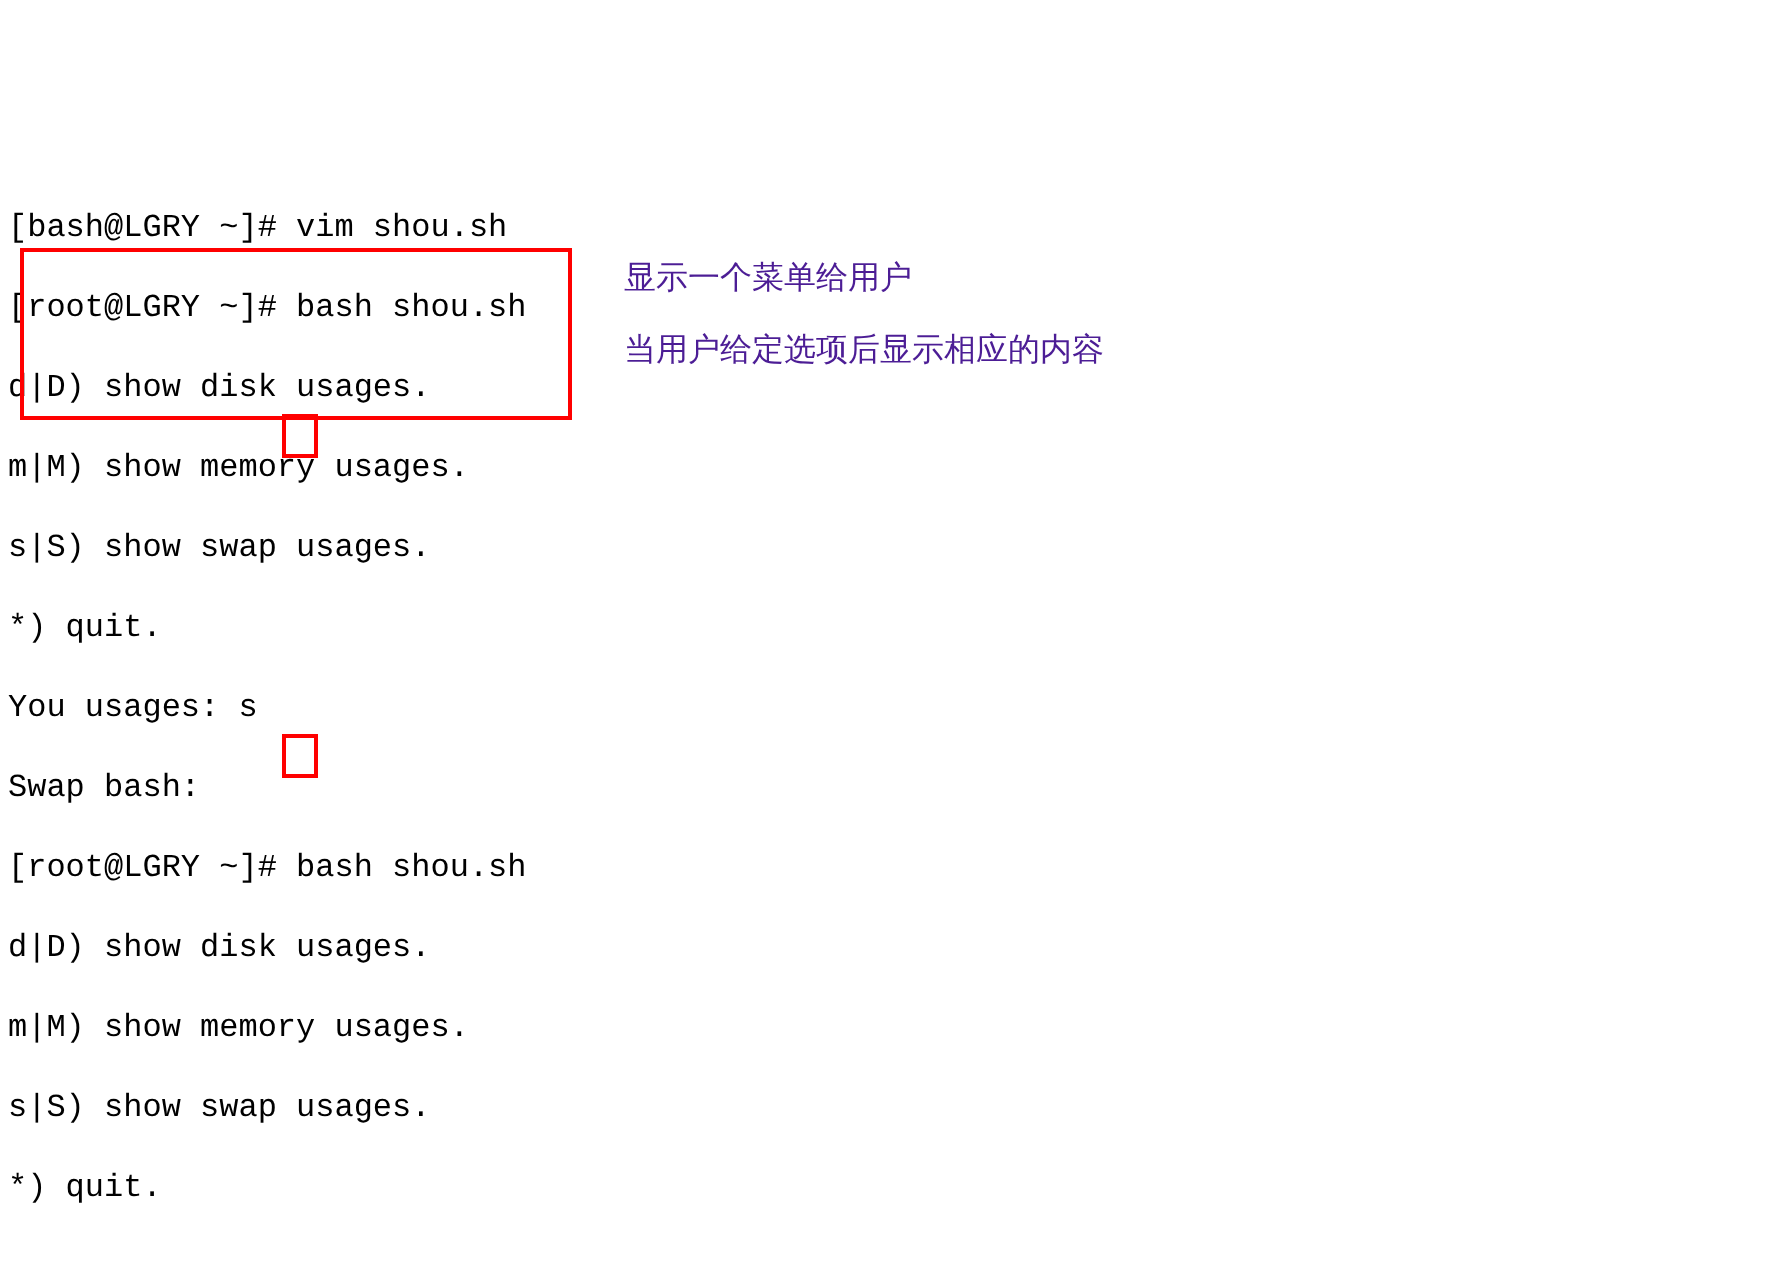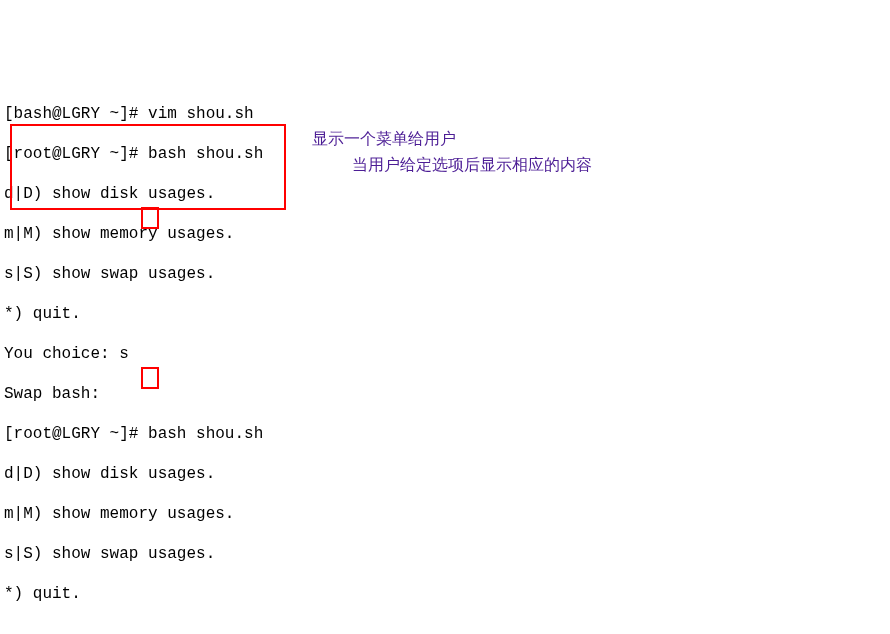--- a/index.html
+++ b/index.html
@@ -46,40 +46,39 @@
       color: #4c1d95;
       position: absolute;
       white-space: nowrap;
     }
     .annotation1 {
       left: 308px;
       top: 46px;
     }
     .annotation2 {
       left: 308px;
-      top: 72px;
-      margin-left: 40px;
+      top: 82px;
     }
     .line {
       display: block;
     }
   </style>
 </head>
 <body>
 
 
 
 <div class="terminal">
 <span class="line">[bash@LGRY ~]# vim shou.sh</span>
 <span class="line">[root@LGRY ~]# bash shou.sh</span>
 <span class="line">d|D) show disk usages.</span>
 <span class="line">m|M) show memory usages.</span>
 <span class="line">s|S) show swap usages.</span>
 <span class="line">*) quit.</span>
-<span class="line">You choice: s</span>
+<span class="line">You usages: s</span>
 <span class="line">Swap bash:</span>
 <span class="line">[root@LGRY ~]# bash shou.sh</span>
 <span class="line">d|D) show disk usages.</span>
 <span class="line">m|M) show memory usages.</span>
 <span class="line">s|S) show swap usages.</span>
 <span class="line">*) quit.</span>
 
 
 
 

